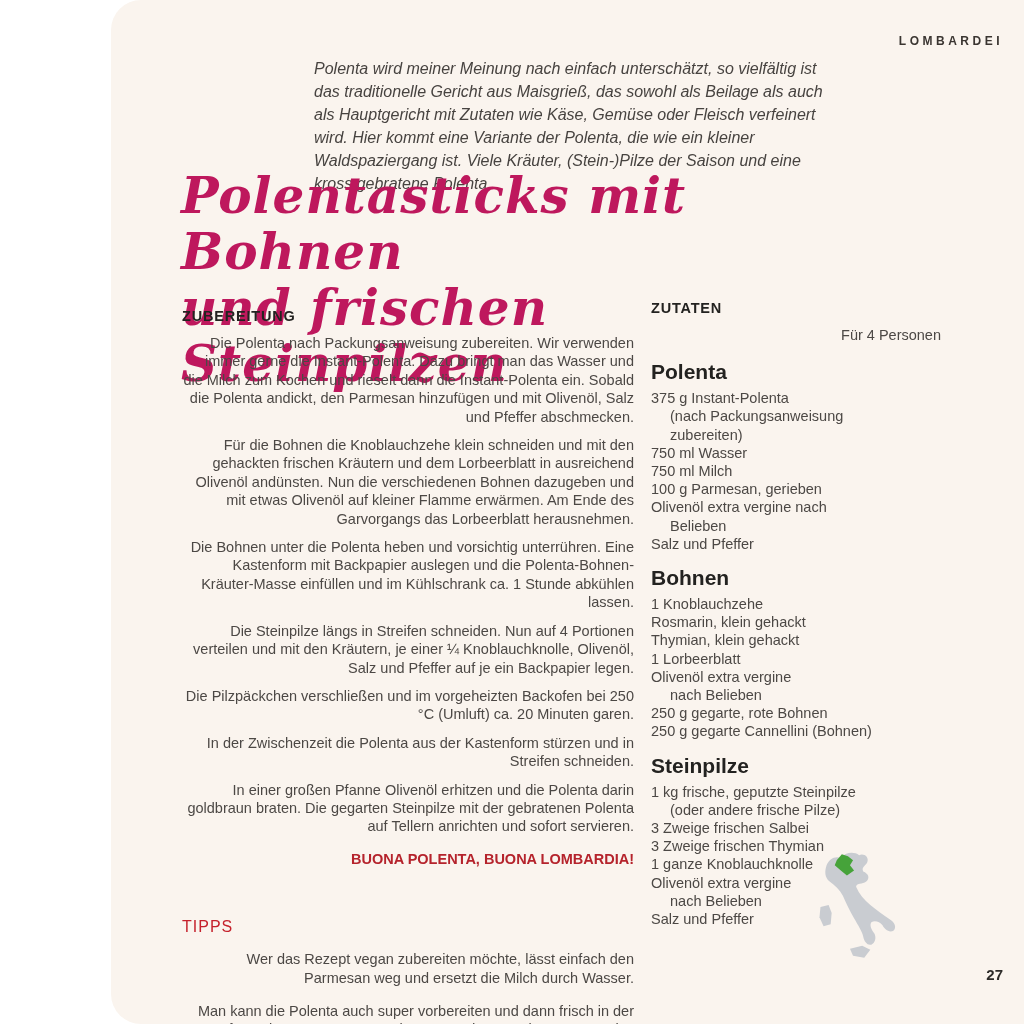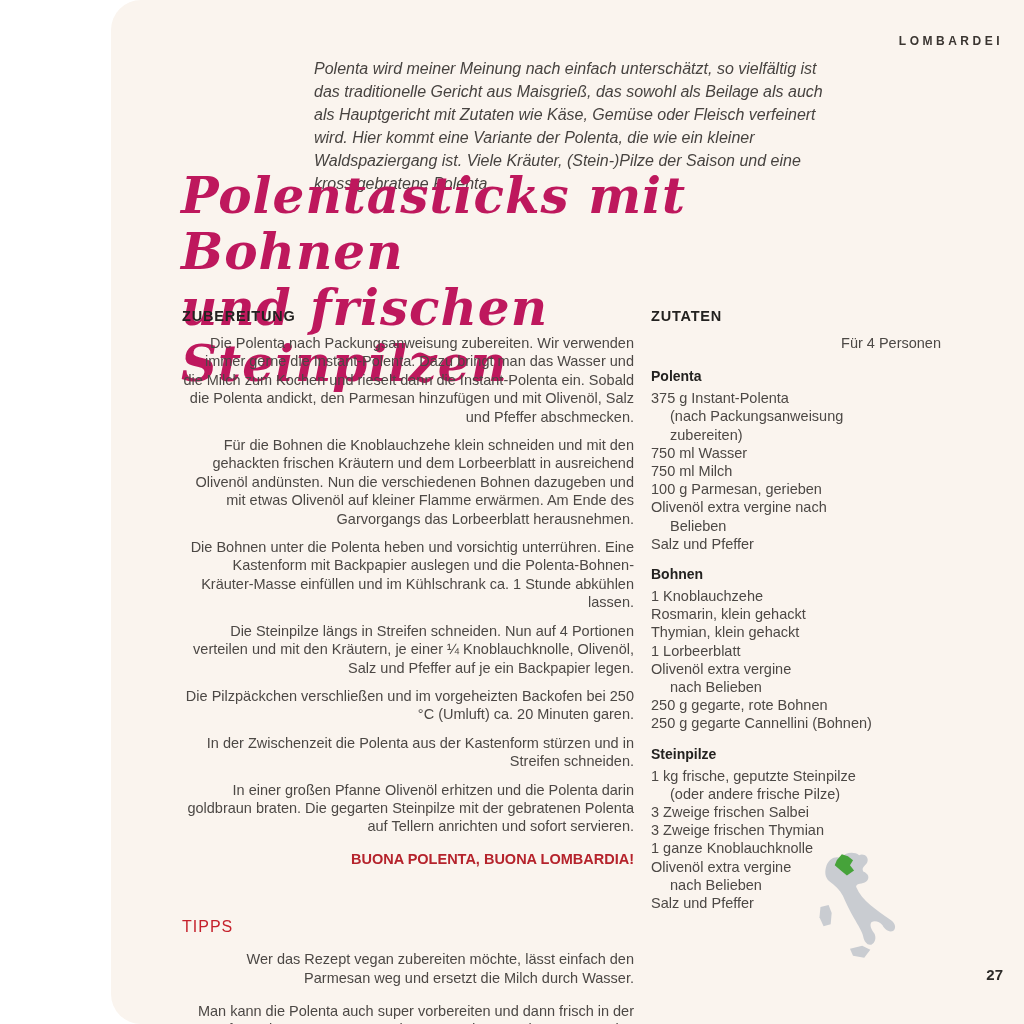--- a/index.html
+++ b/index.html
@@ -22,42 +22,42 @@
   }
   .title{
     position:absolute;left:70px;top:168px;width:700px;margin:0;
     font-family:"DejaVu Serif", serif;font-style:italic;font-weight:bold;
     font-size:50px;line-height:56px;color:#be185d;letter-spacing:1px;
   }
   .col-left{
     position:absolute;left:71px;top:308px;width:452px;
   }
   .col-right{
-    position:absolute;left:540px;top:308px;width:290px;
+    position:absolute;left:540px;top:300px;width:290px;
   }
   h2.sec{
     margin:0 0 10px 0;font-size:14.5px;font-weight:bold;
     letter-spacing:0.8px;color:#232220;
   }
   .col-left p{
     margin:0 0 10px 0;font-size:14.5px;line-height:18.4px;color:#4c4845;text-align:right;
   }
   .closing{
     font-weight:bold;color:#b5232c !important;margin-top:14px !important;
   }
   h2.tips-head{
     margin:50px 0 14px 0;font-size:16px;font-weight:normal;
     letter-spacing:1px;color:#c5212c;
   }
   .col-left p.tip{margin-bottom:15px;}
   .serving{
     margin:0 0 16px 0;font-size:14.5px;line-height:18.2px;color:#4c4845;text-align:right;
   }
   h3.group{
-    margin:13px 0 5px 0;font-size:14px;font-weight:bold;color:#232220;
+    margin:13px 0 5px 0;font-size:21px;font-weight:bold;color:#232220;
   }
   .ing{
     font-size:14.5px;line-height:18.2px;color:#4c4845;
   }
   .ing.indent{padding-left:19px;}
   .map{
     position:absolute;left:694px;top:846px;width:92px;height:120px;
   }
   .page-number{
     position:absolute;top:966px;right:57px;

